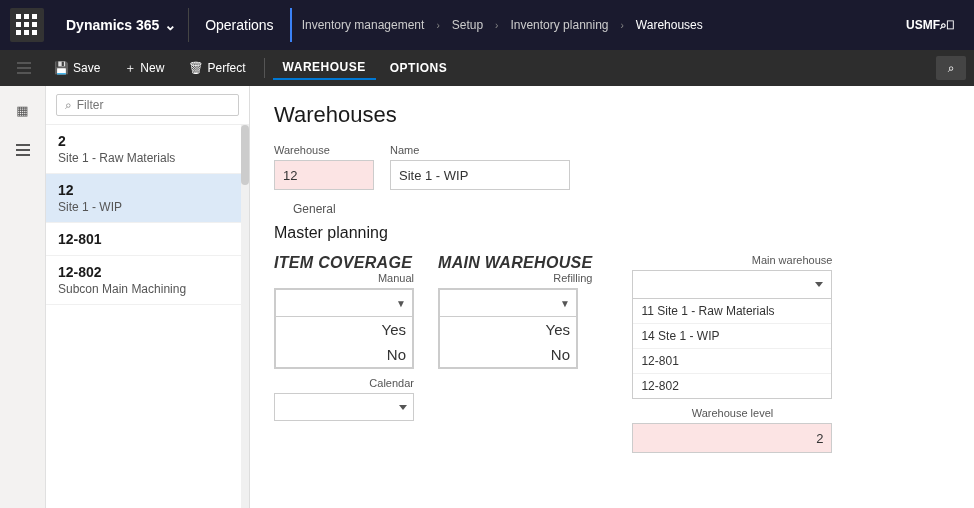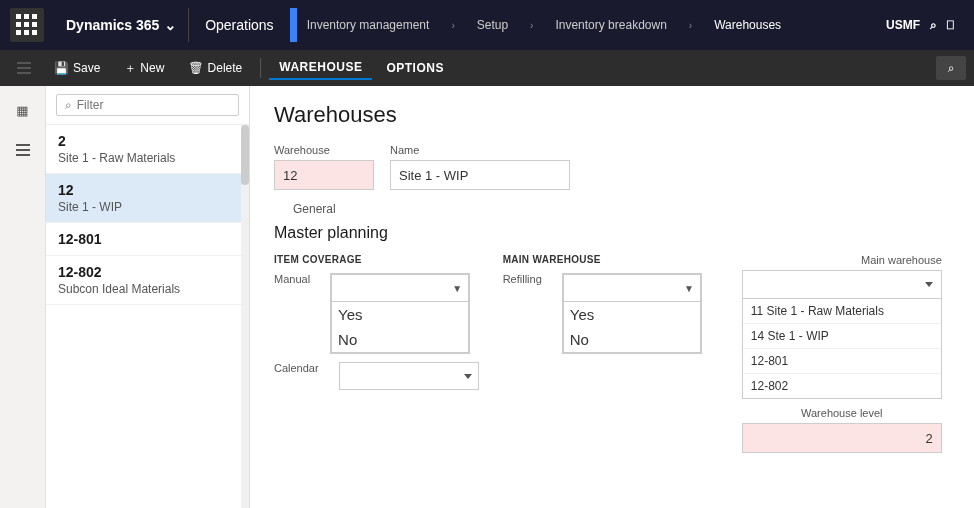--- a/index.html
+++ b/index.html
@@ -49,40 +49,39 @@
     }
 
     .nav-module {
       color: white;
       font-size: 14px;
       font-weight: 500;
       padding: 0 16px;
       height: 100%;
       display: flex;
       align-items: center;
-      border-right: 7px solid #3b82f6;
+      border-right: 2px solid #3b82f6;
     }
 
     .nav-breadcrumb {
       display: flex;
       align-items: center;
       color: #ccc;
       font-size: 12px;
       padding: 0 10px;
-      gap: 22px;
+      gap: 12px;
       flex: 1;
     }
     .nav-breadcrumb span { color: #ccc; }
     .nav-breadcrumb .sep { color: #888; font-size: 10px; }
     .nav-breadcrumb .active { color: white; }
 
     .nav-right {
       display: flex;
       align-items: center;
-      gap: 10px;
       color: white;
       padding-right: 10px;
     }
     .nav-right span { font-size: 12px; font-weight: 600; }
 
     .search-icon-nav, .chat-icon-nav {
       color: white;
       font-size: 16px;
       cursor: pointer;
     }
@@ -321,31 +320,33 @@
       margin-bottom: 12px;
       align-items: flex-start;
     }
 
     .grid-col {
       display: flex;
       flex-direction: column;
     }
 
     .col-header {
-      font-size: 10px;
+      font-size: 16px;
       font-weight: 700;
       color: #333;
       text-transform: uppercase;
-      margin-bottom: 8px;
       letter-spacing: 0.3px;
+      font-style: italic;
     }
 
     .dropdown-field {
       display: flex;
-      gap: 20px;
+      flex-direction: column;
+      gap: 4px;
+      text-align: right;
     }
 
     .dropdown-label {
       font-size: 11px;
       color: #555;
     }
 
     .dropdown-select {
       border: 1px solid #ccc;
       background: white;
@@ -516,21 +517,21 @@
     <span>⌄</span>
   </div>
   <div class="nav-module">
     <span>Operations</span>
   </div>
   <div class="nav-breadcrumb">
     <span>Inventory management</span>
     <span class="sep">›</span>
     <span>Setup</span>
     <span class="sep">›</span>
-    <span>Inventory breakdown</span>
+    <span>Inventory planning</span>
     <span class="sep">›</span>
     <span class="active">Warehouses</span>
   </div>
   <div class="nav-right">
     <span>USMF</span>
     <span class="search-icon-nav">⌕</span>
     <span class="chat-icon-nav">⎕</span>
   </div>
 </div>
 
@@ -545,21 +546,21 @@
   <button class="toolbar-btn">
     <span>💾</span>
     <span>Save</span>
   </button>
   <button class="toolbar-btn">
     <span>＋</span>
     <span>New</span>
   </button>
   <button class="toolbar-btn">
     <span>🗑</span>
-    <span>Delete</span>
+    <span>Perfect</span>
   </button>
   <div class="toolbar-divider"></div>
   <div class="toolbar-tab active">WAREHOUSE</div>
   <div class="toolbar-tab">OPTIONS</div>
   <div class="toolbar-search">
     <span>⌕</span>
   </div>
 </div>
 
 <div class="main-layout">
@@ -595,21 +596,21 @@
           </div>
           <div class="list-item selected">
             <div class="list-item-code">12</div>
             <div class="list-item-name">Site 1 - WIP</div>
           </div>
           <div class="list-item">
             <div class="list-item-code">12-801</div>
           </div>
           <div class="list-item">
             <div class="list-item-code">12-802</div>
-            <div class="list-item-name">Subcon Ideal Materials</div>
+            <div class="list-item-name">Subcon Main Machining</div>
           </div>
 
           <div class="scrollbar-track">
             <div class="scrollbar-thumb"></div>
           </div>
         </div>
       </div>
     </div>
   </div>
 

